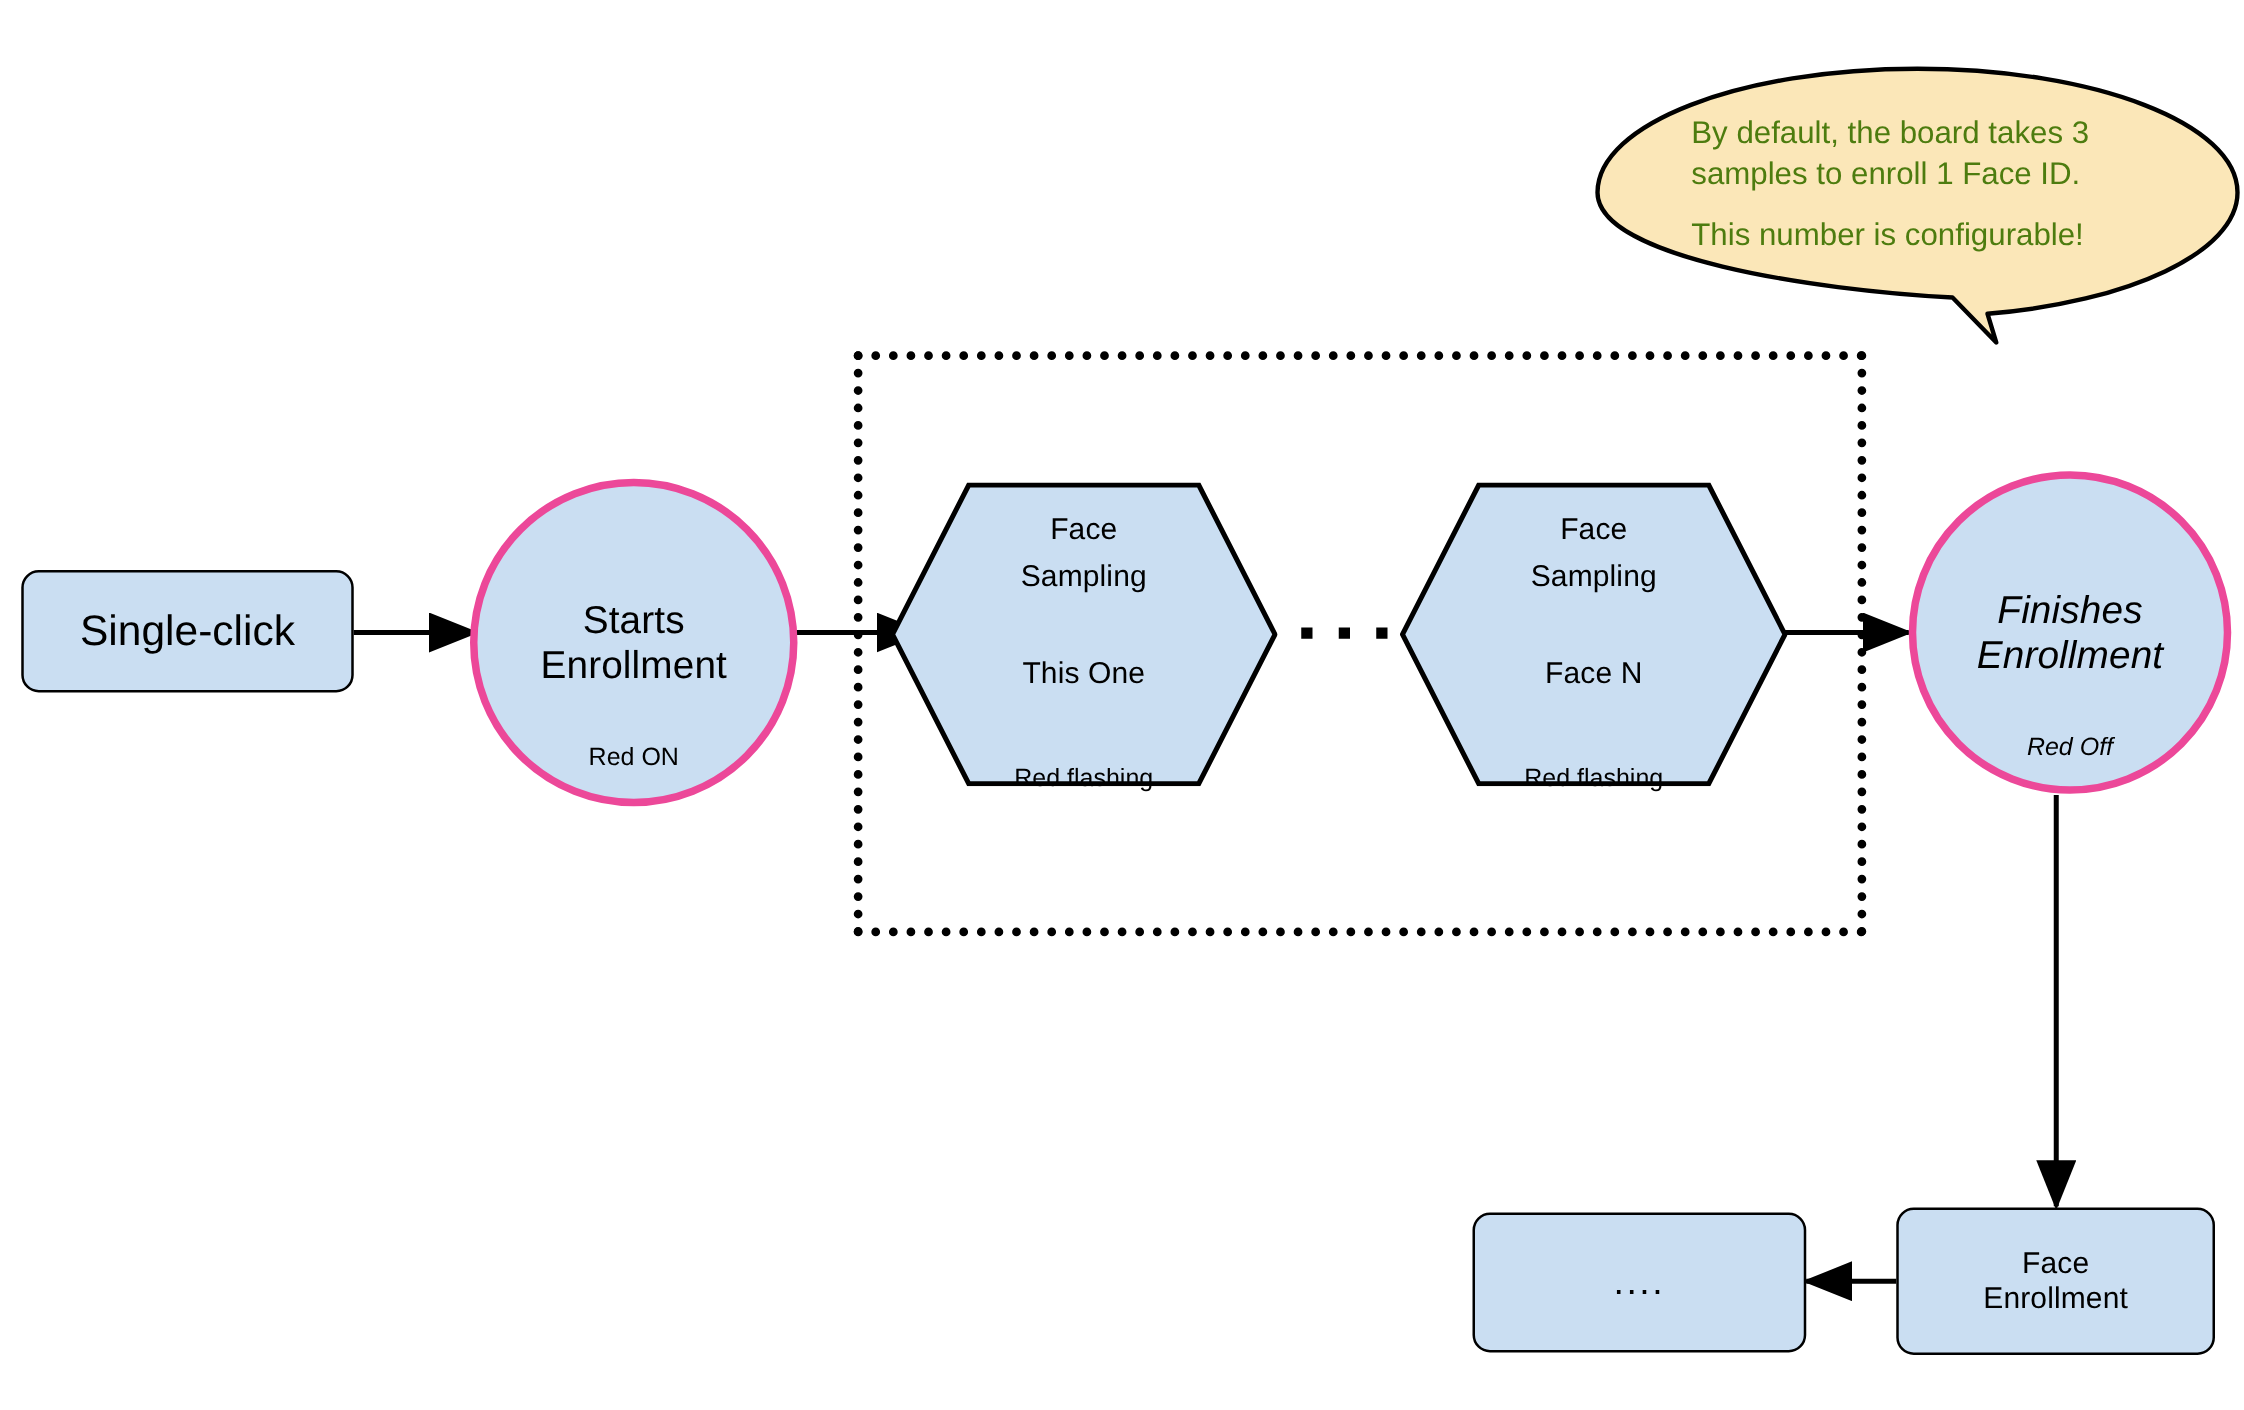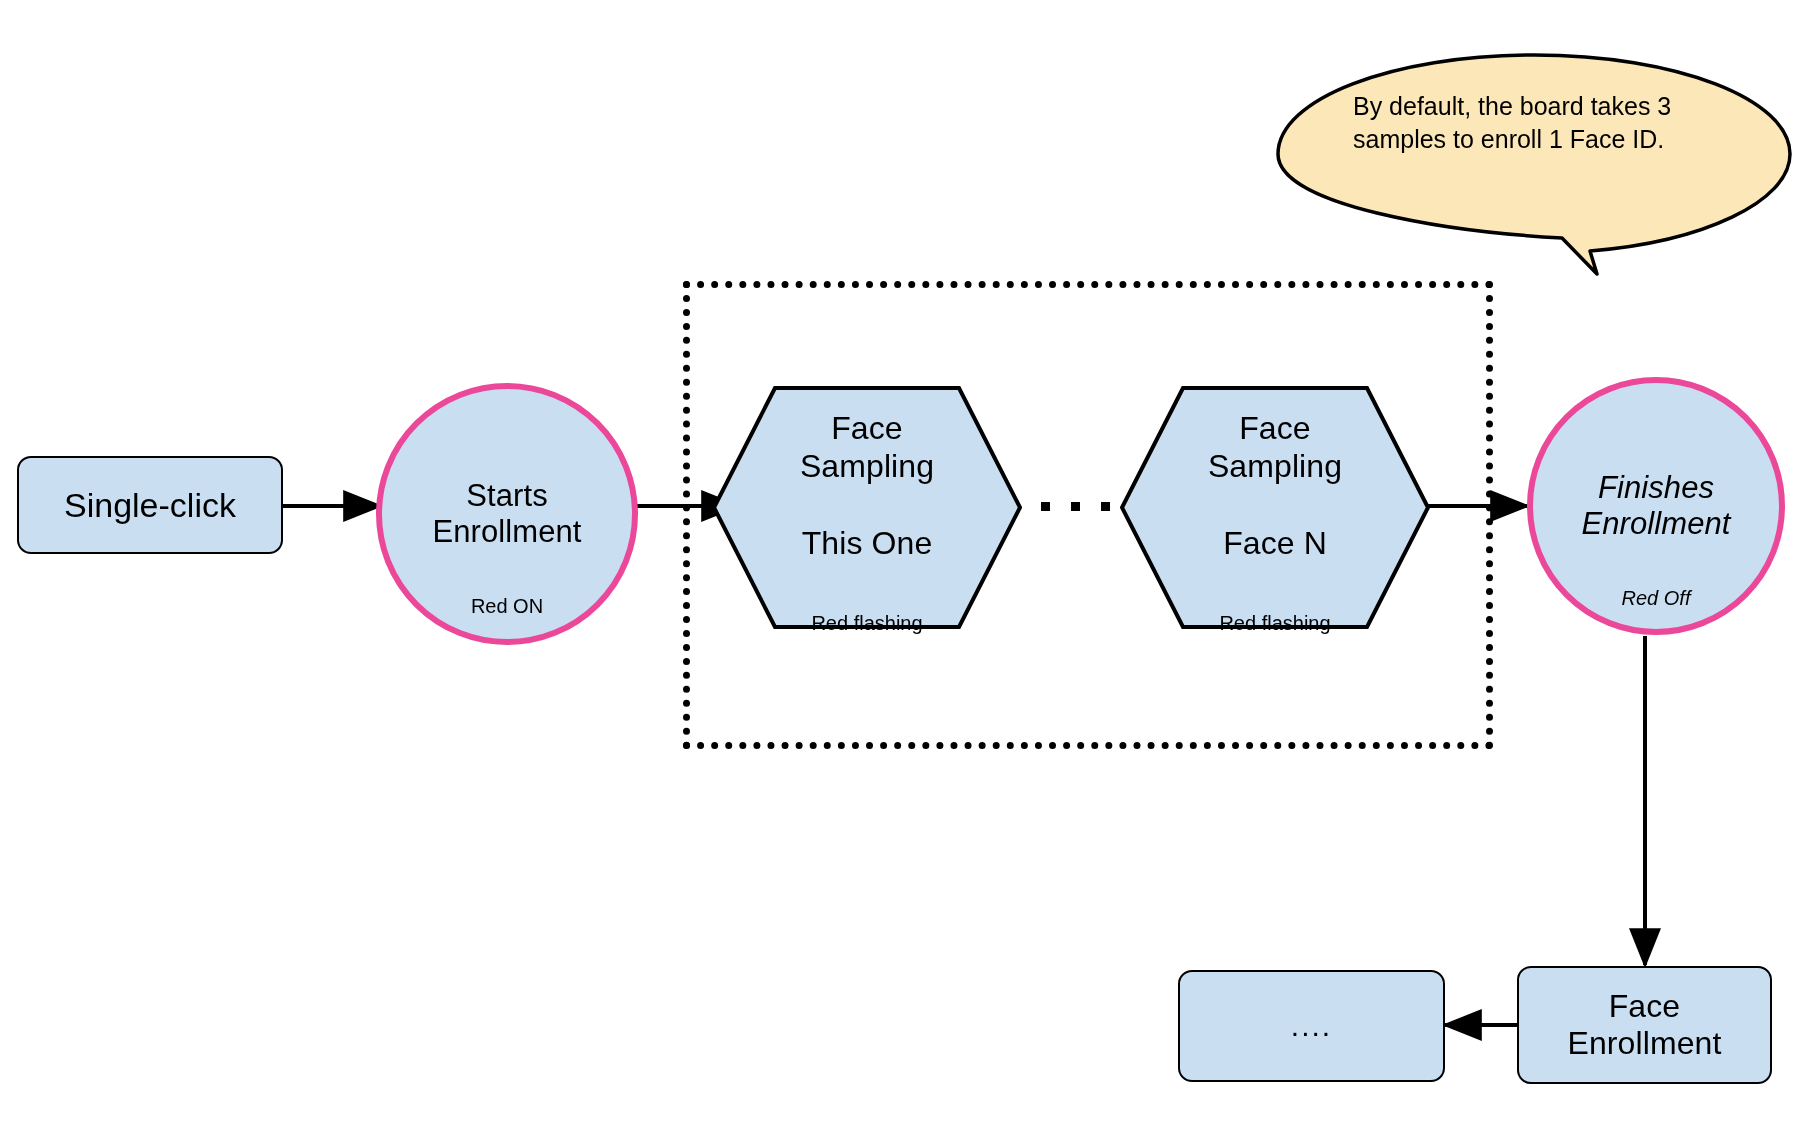--- a/index.html
+++ b/index.html
@@ -50,21 +50,21 @@
     position: absolute;
   }
   .hex-label {
     position: absolute;
     left: 0;
     width: 100%;
     text-align: center;
     pointer-events: none;
   }
   .t-main {
-    font-size: 32px;
+    font-size: 24px;
     line-height: 1.16;
     letter-spacing: 0.1px;
   }
   .t-small {
     font-size: 20px;
     line-height: 1.15;
     margin-top: 24px;
   }
   .t-click {
     font-size: 34px;
@@ -88,21 +88,21 @@
     border: 7px dotted #000000;
     background: transparent;
   }
   .callout {
     position: absolute;
   }
   .callout-text {
     position: absolute;
     font-size: 25px;
     line-height: 1.32;
-    color: #000000;
+    color: #4d7c0f;
     text-align: left;
     white-space: pre-line;
     pointer-events: none;
   }
   .ellipsis-dots {
     position: absolute;
     display: flex;
     align-items: center;
     gap: 21px;
   }
@@ -193,15 +193,16 @@
   <div class="callout" style="left:1272px; top:52px; width:523px; height:225px;">
     <svg width="523" height="225" viewBox="0 0 523 225">
       <path d="M262,3
                C 404,3 518,47 518,102
                C 518,150 430,190 318,199
                L 325,222 L 290,186
                C 178,180 6,154 6,102
                C 6,47 120,3 262,3 Z" fill="#fbe7b8" stroke="#000000" stroke-width="3.5" stroke-linejoin="round"></path>
     </svg>
     <div class="callout-text" style="left:81px; top:38px; width:340px;">By default, the board takes 3 samples to enroll 1 Face ID.</div>
+    <div class="callout-text" style="left:81px; top:120px; width:360px;">This number is configurable!</div>
   </div>
 
 </div>
 
 </body></html>

